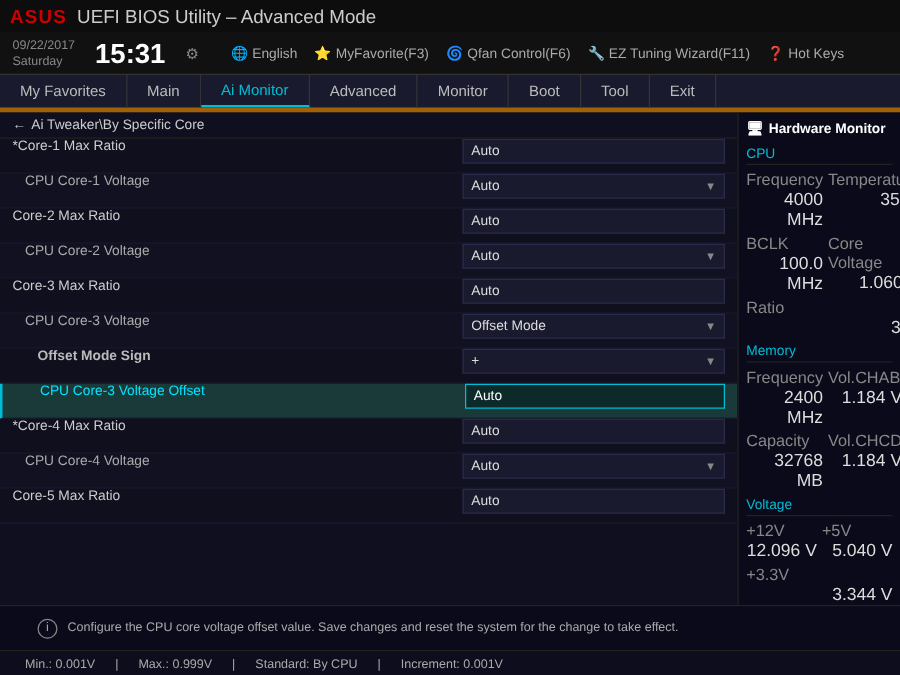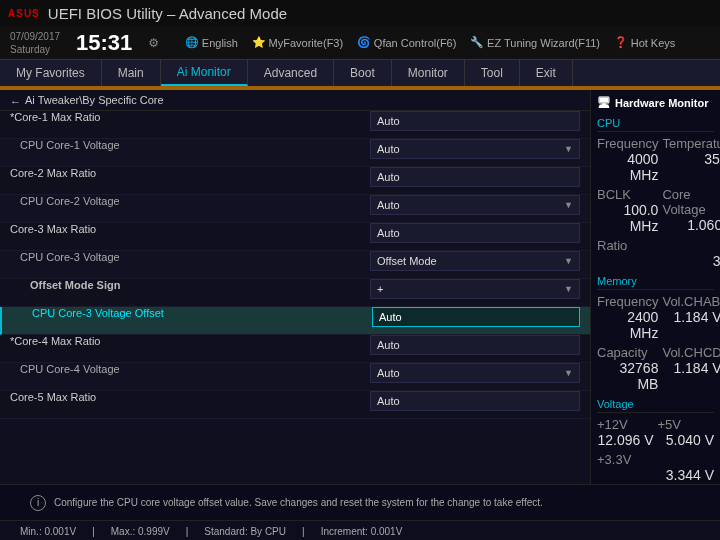--- a/index.html
+++ b/index.html
@@ -19,21 +19,21 @@
       background: #0d0d0d;
       height: 26px;
       display: flex;
       align-items: center;
       padding: 0 8px;
       gap: 8px;
     }
     .asus-logo {
       color: #c00;
       font-weight: bold;
-      font-size: 10px;
+      font-size: 15px;
       letter-spacing: 1px;
     }
     .bios-title {
       color: #ccc;
       font-size: 15px;
     }
 
     
     .time-bar {
       background: #111;
@@ -224,41 +224,41 @@
 </head>
 <body>
 
 <div class="top-bar">
   <span class="asus-logo">ASUS</span>
   <span class="bios-title">UEFI BIOS Utility – Advanced Mode</span>
 </div>
 
 <div class="time-bar">
   <div class="date-block">
-    <div>07/09/2017</div>
+    <div>09/22/2017</div>
     <div>Saturday</div>
   </div>
   <div class="time-block">15:31</div>
   <span class="gear-icon">⚙</span>
   <div class="time-bar-tools">
     <span>🌐 <span>English</span></span>
     <span>⭐ <span>MyFavorite(F3)</span></span>
     <span>🌀 <span>Qfan Control(F6)</span></span>
     <span>🔧 <span>EZ Tuning Wizard(F11)</span></span>
     <span>❓ <span>Hot Keys</span></span>
   </div>
 </div>
 
 <div class="nav-tabs">
   <div class="nav-tab">My Favorites</div>
   <div class="nav-tab">Main</div>
   <div class="nav-tab active">Ai Monitor</div>
   <div class="nav-tab">Advanced</div>
+  <div class="nav-tab">Monitor</div>
   <div class="nav-tab">Boot</div>
-  <div class="nav-tab">Monitor</div>
   <div class="nav-tab">Tool</div>
   <div class="nav-tab">Exit</div>
 </div>
 
 <div class="main-layout">
 
   <div class="content-panel">
     <div class="breadcrumb">
       <span>←</span>
       <span>Ai Tweaker\By Specific Core</span>

